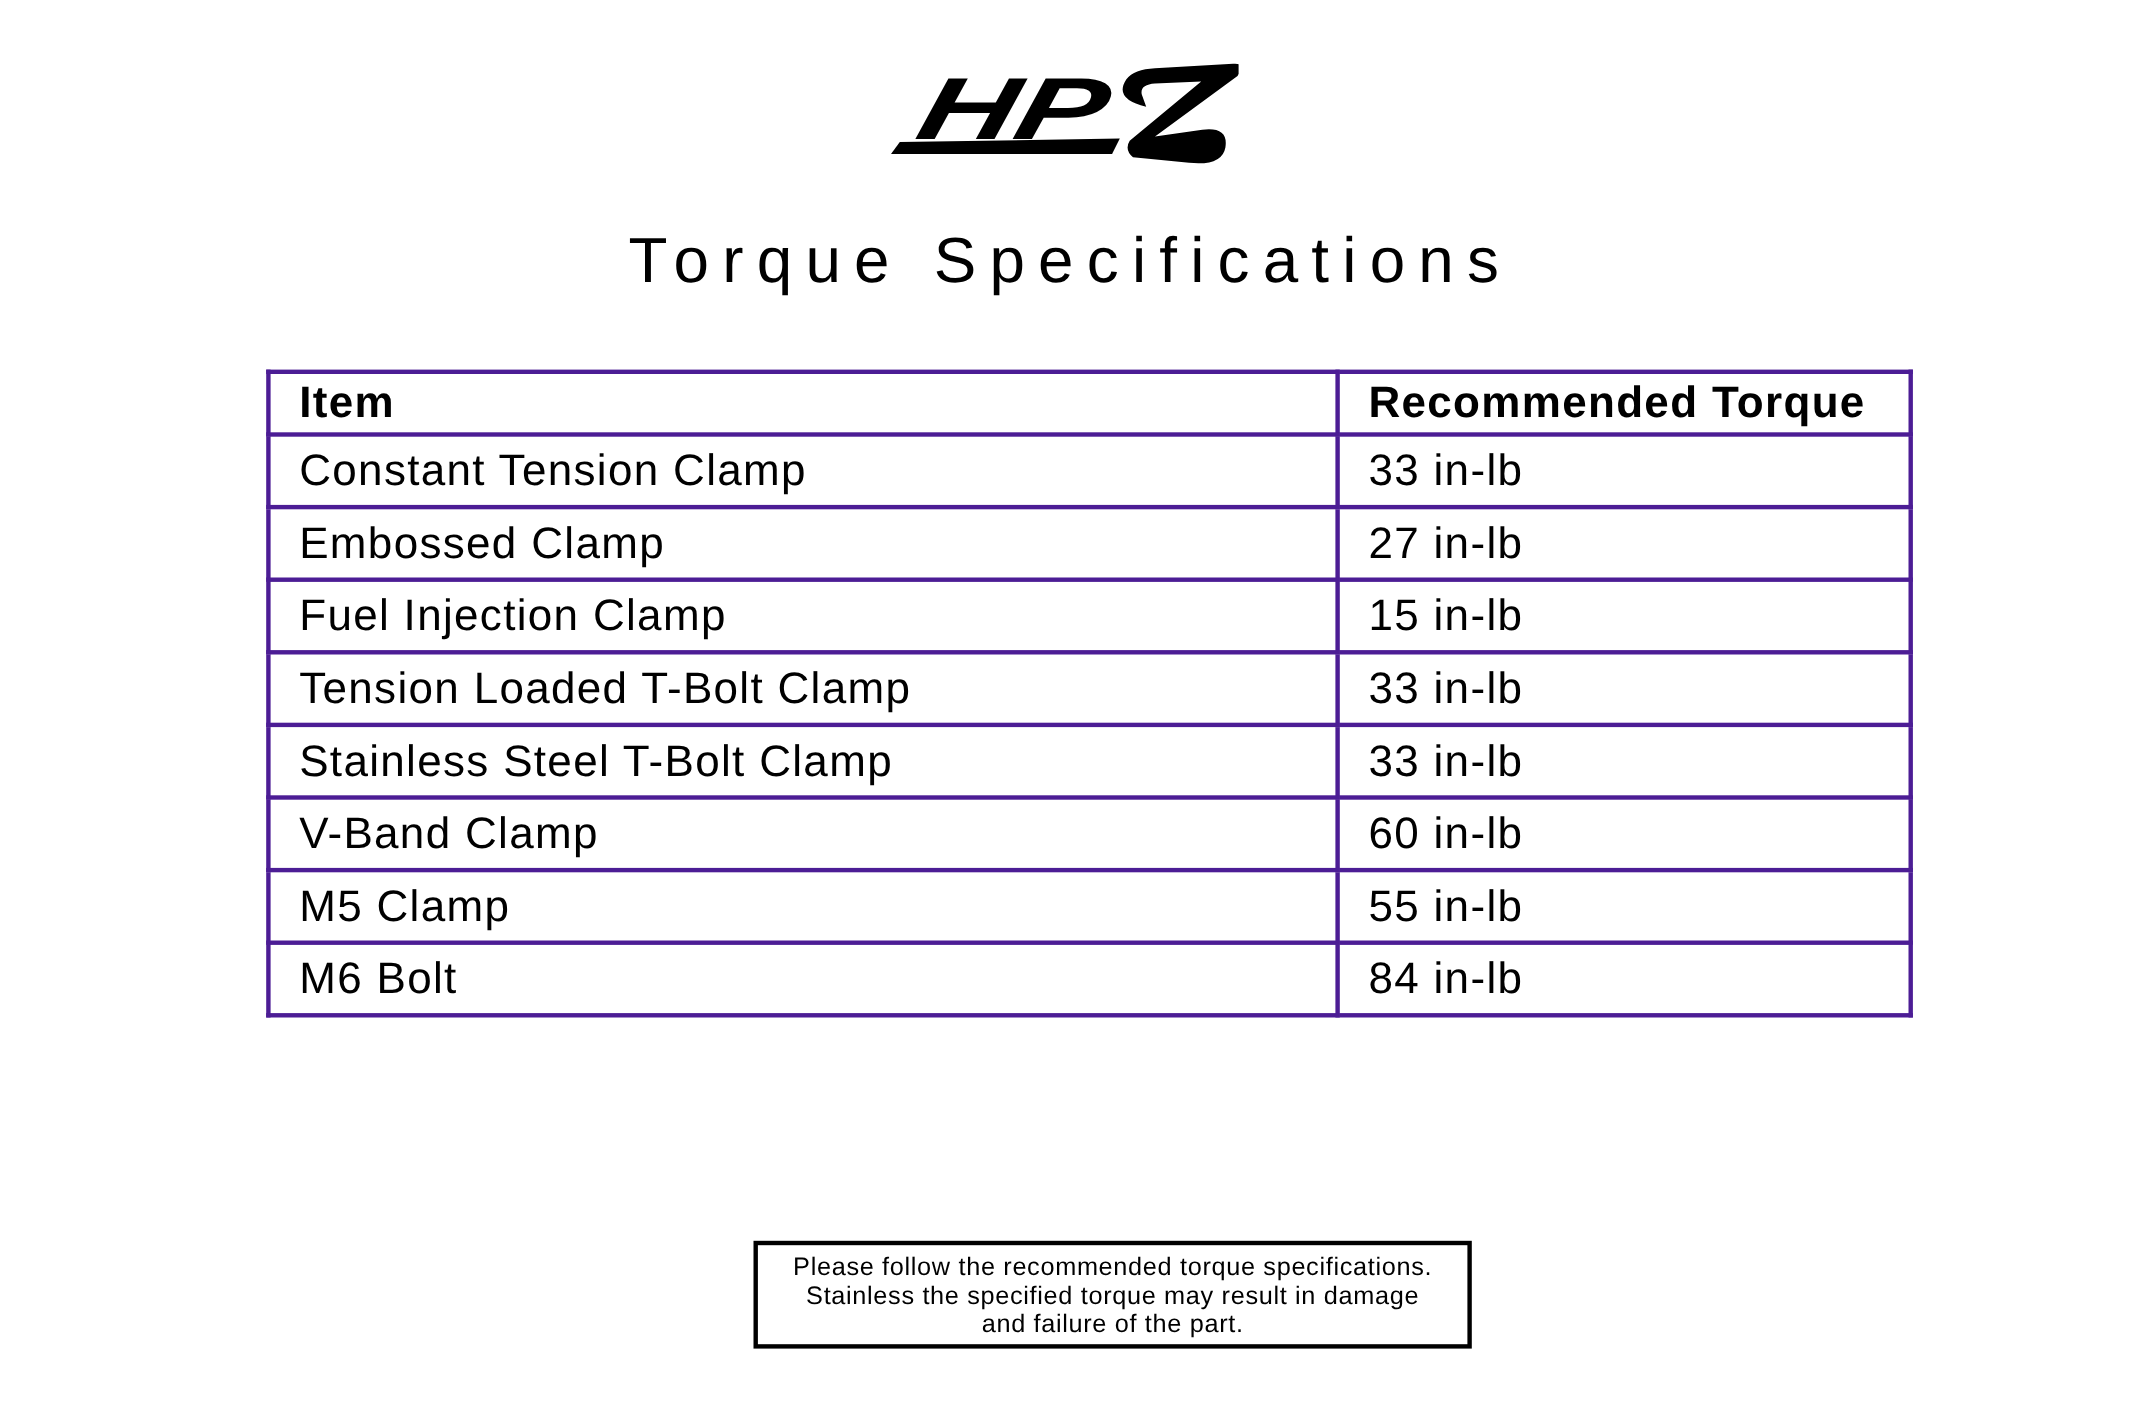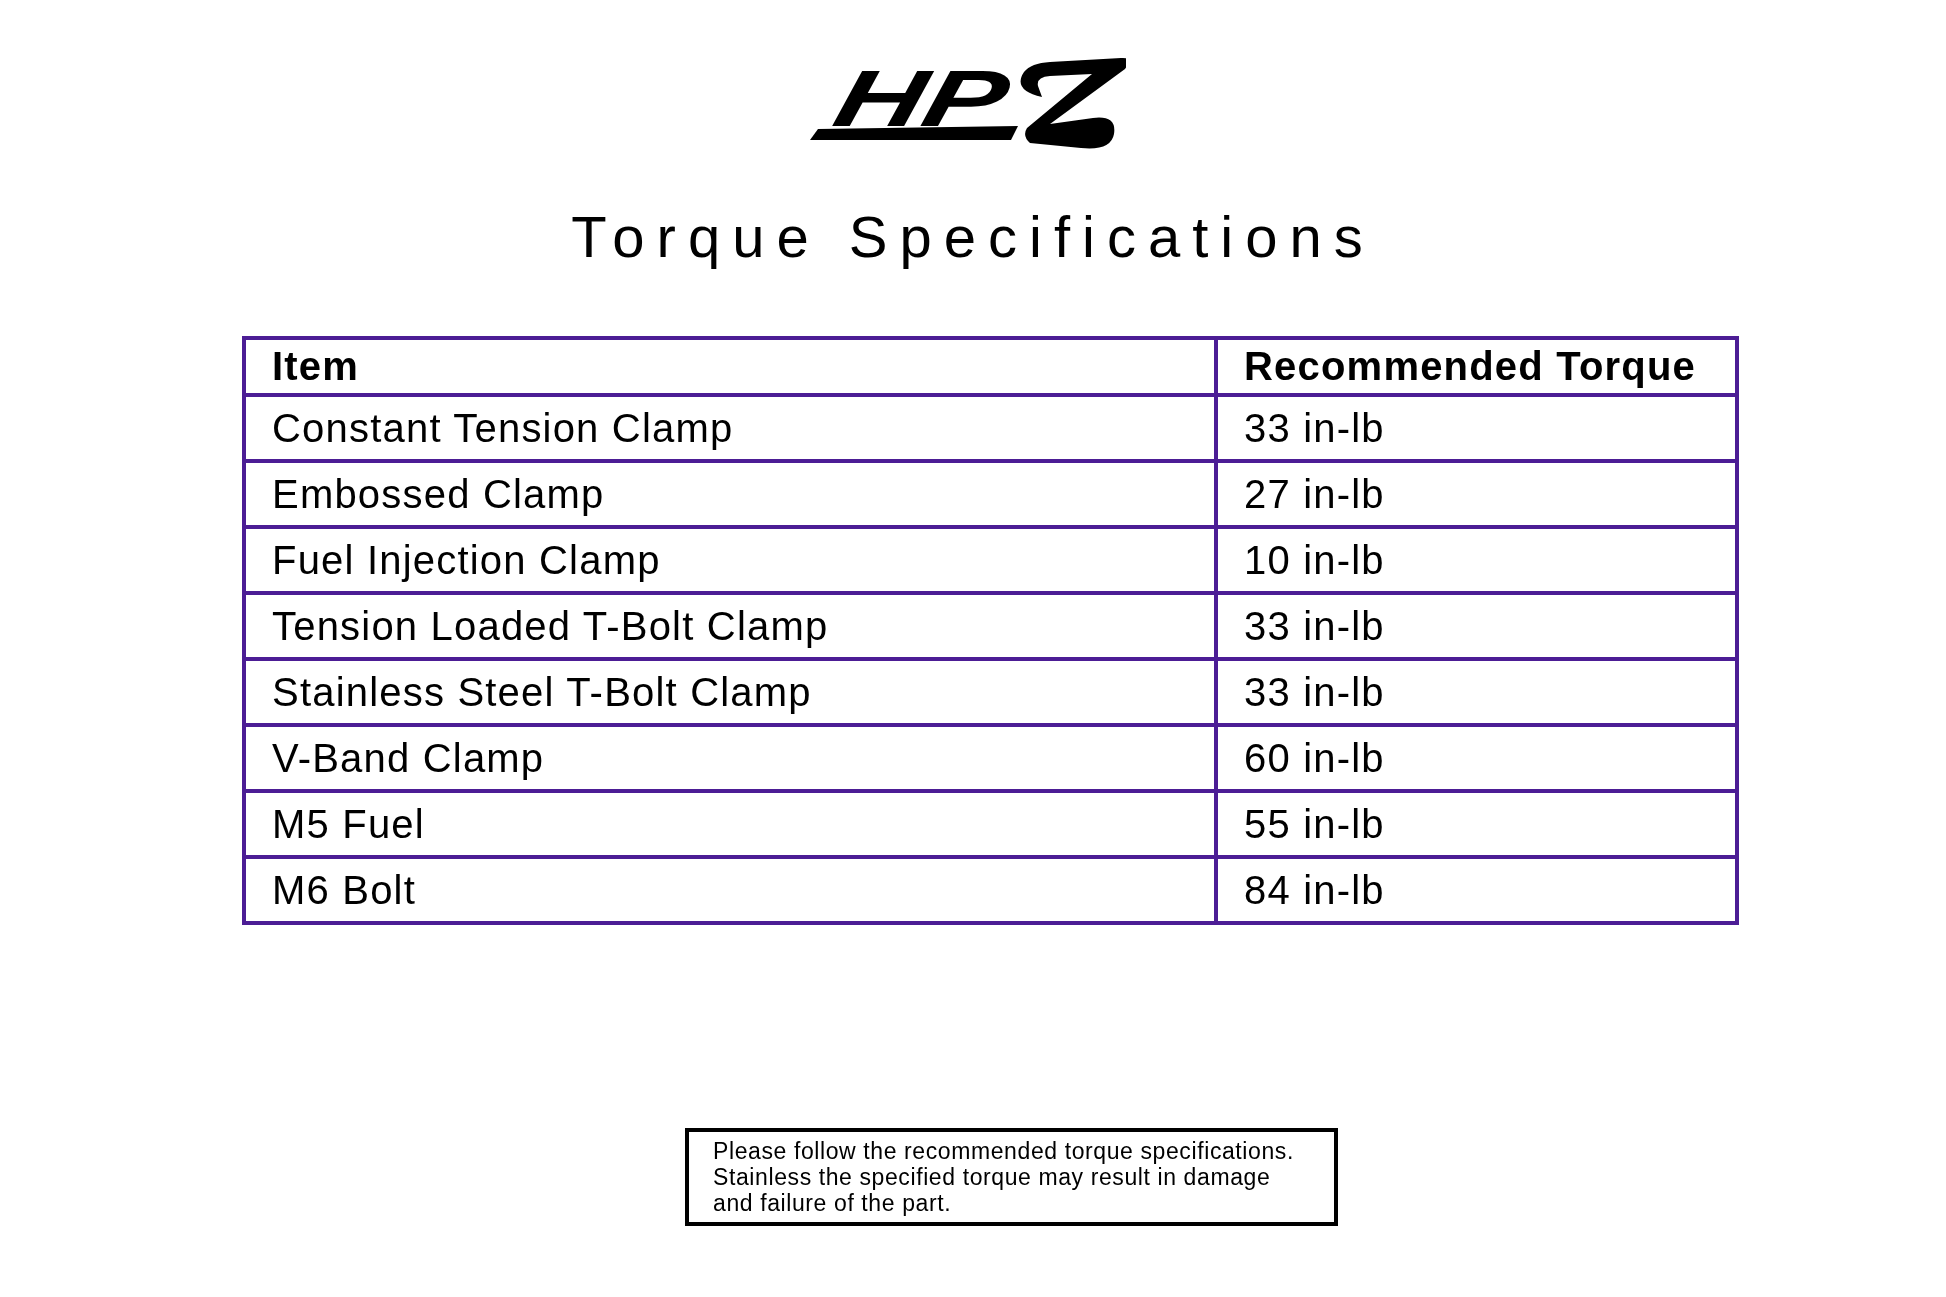--- a/index.html
+++ b/index.html
@@ -64,21 +64,22 @@
   .spec-table td { height: 62px; font-weight: 400; }
 
   
   .note-box {
     position: absolute;
     left: 685px;
     top: 1128px;
     width: 653px;
     box-sizing: border-box;
     border: 4px solid #000000;
-    padding: 6px 24px;
+    padding: 6px 4px;
+    text-align: center;
     font-size: 23px;
     line-height: 26px;
     letter-spacing: 0.6px;
     color: #000000;
   }
   .note-line { white-space: nowrap; }
 </style>
 </head>
 <body>
 
@@ -123,36 +124,36 @@
         <tr>
           <td>Constant Tension Clamp</td>
           <td>33 in-lb</td>
         </tr>
         <tr>
           <td>Embossed Clamp</td>
           <td>27 in-lb</td>
         </tr>
         <tr>
           <td>Fuel Injection Clamp</td>
-          <td>10 in-lb</td>
+          <td>15 in-lb</td>
         </tr>
         <tr>
           <td>Tension Loaded T-Bolt Clamp</td>
           <td>33 in-lb</td>
         </tr>
         <tr>
           <td>Stainless Steel T-Bolt Clamp</td>
           <td>33 in-lb</td>
         </tr>
         <tr>
           <td>V-Band Clamp</td>
           <td>60 in-lb</td>
         </tr>
         <tr>
-          <td>M5 Fuel</td>
+          <td>M5 Clamp</td>
           <td>55 in-lb</td>
         </tr>
         <tr>
           <td>M6 Bolt</td>
           <td>84 in-lb</td>
         </tr>
       </tbody>
   </table>
 
   <div class="note-box">

